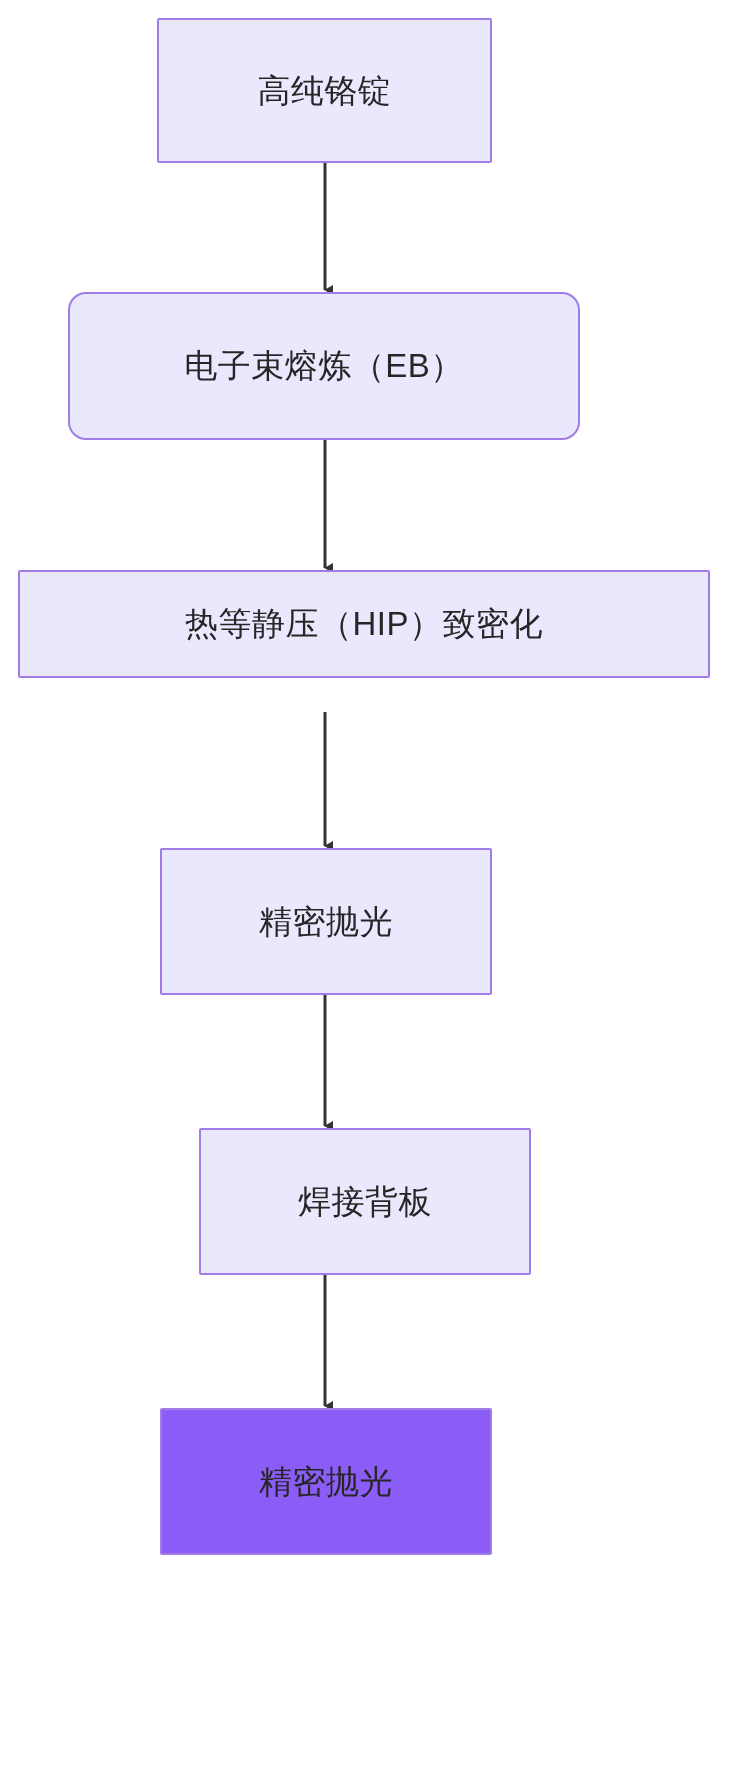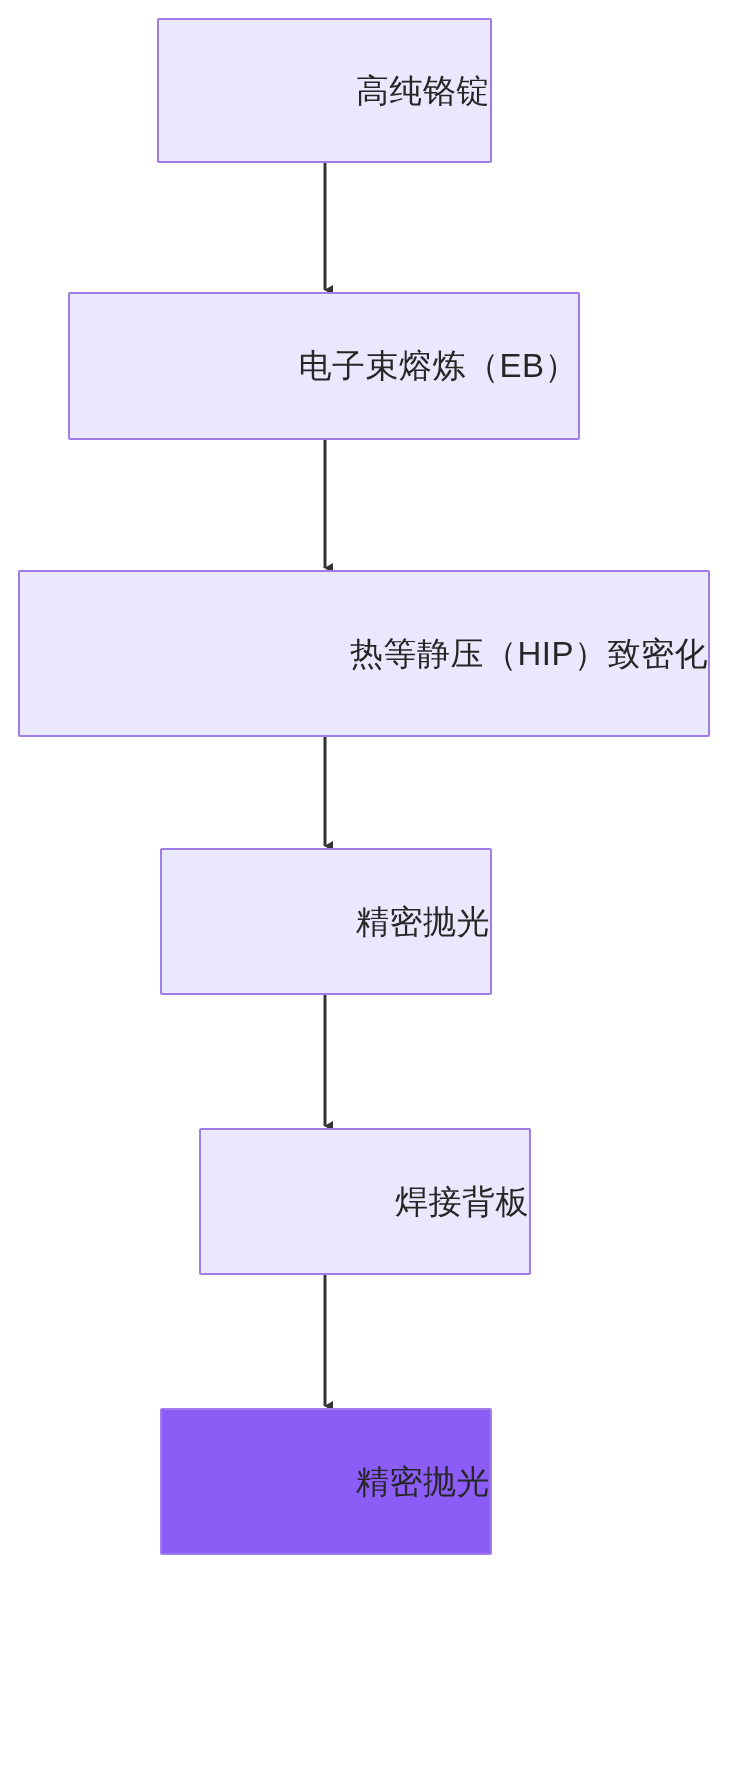--- a/index.html
+++ b/index.html
@@ -28,21 +28,21 @@
     height: 1770px;
   }
   .node {
     position: absolute;
     box-sizing: border-box;
     background: #e9e8fd;
     border: 2px solid #a07ce6;
     border-radius: 2px;
     display: flex;
     align-items: center;
-    justify-content: flex-end;
+    justify-content: center;
     z-index: 2;
   }
   .node-label {
     font-size: 33px;
     line-height: 1.2;
     color: #262626;
     letter-spacing: 0.5px;
     white-space: nowrap;
     text-align: center;
     font-weight: 400;
@@ -65,25 +65,25 @@
         <line x1="325" y1="712" x2="325" y2="846" stroke="#333333" stroke-width="3" marker-end="url(#arrowhead)"></line>
         <line x1="325" y1="995" x2="325" y2="1126" stroke="#333333" stroke-width="3" marker-end="url(#arrowhead)"></line>
         <line x1="325" y1="1275" x2="325" y2="1406" stroke="#333333" stroke-width="3" marker-end="url(#arrowhead)"></line>
       </g>
   </svg>
 
   <div class="node" style="left: 157px; top: 18px; width: 335px; height: 145px; background: rgb(233, 232, 253); border-color: rgb(160, 124, 230);">
     <span class="node-label">高纯铬锭</span>
   </div>
 
-  <div class="node" style="left: 68px; top: 292px; width: 512px; height: 148px; background: rgb(233, 232, 253); border-color: rgb(160, 124, 230);">
+  <div class="node" style="left: 68px; top: 292px; width: 512px; height: 148px; background: rgb(233, 232, 253); border-color: rgb(160, 124, 230); border-radius: 18px;">
     <span class="node-label">电子束熔炼（EB）</span>
   </div>
 
-  <div class="node" style="left: 18px; top: 570px; width: 692px; height: 167px; background: rgb(233, 232, 253); border-color: rgb(160, 124, 230);">
+  <div class="node" style="left: 18px; top: 570px; width: 692px; height: 108px; background: rgb(233, 232, 253); border-color: rgb(160, 124, 230);">
     <span class="node-label">热等静压（HIP）致密化</span>
   </div>
 
   <div class="node" style="left: 160px; top: 848px; width: 332px; height: 147px; background: rgb(233, 232, 253); border-color: rgb(160, 124, 230);">
     <span class="node-label">精密抛光</span>
   </div>
 
   <div class="node" style="left: 160px; top: 1128px; width: 332px; height: 147px; background: rgb(233, 232, 253); border-color: rgb(160, 124, 230); margin-left: 39px;">
     <span class="node-label">焊接背板</span>
   </div>

